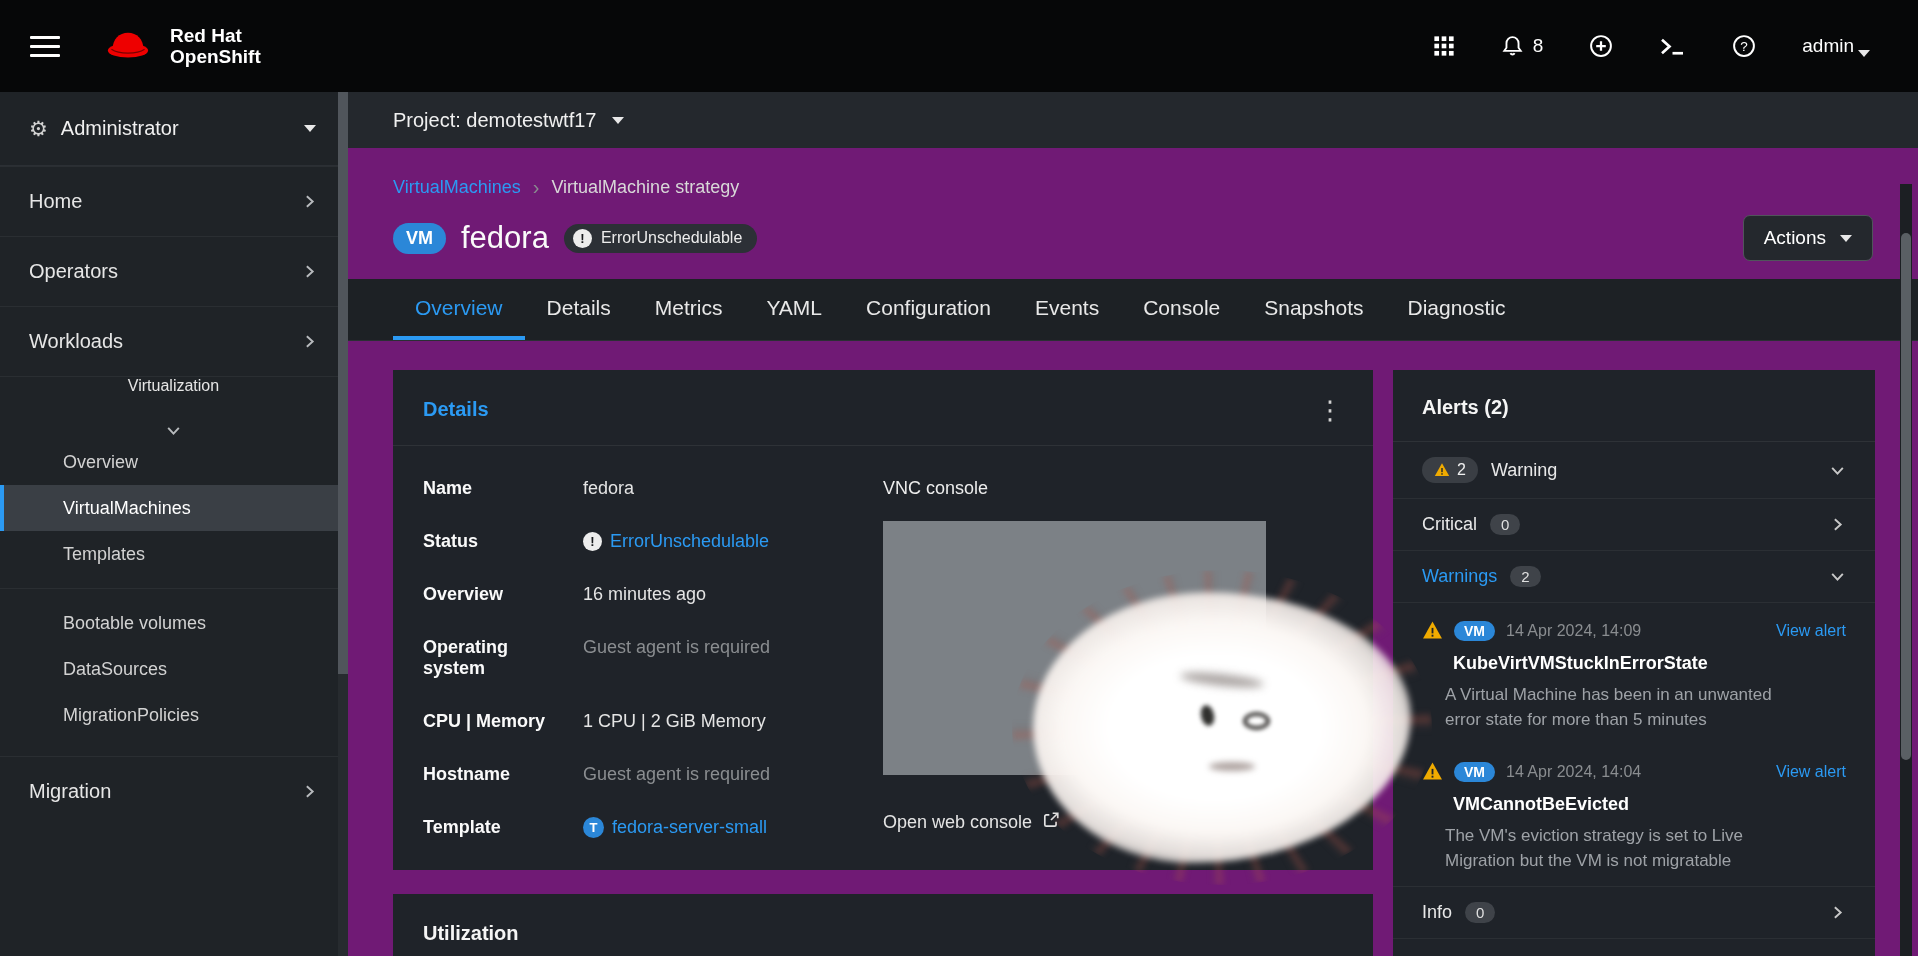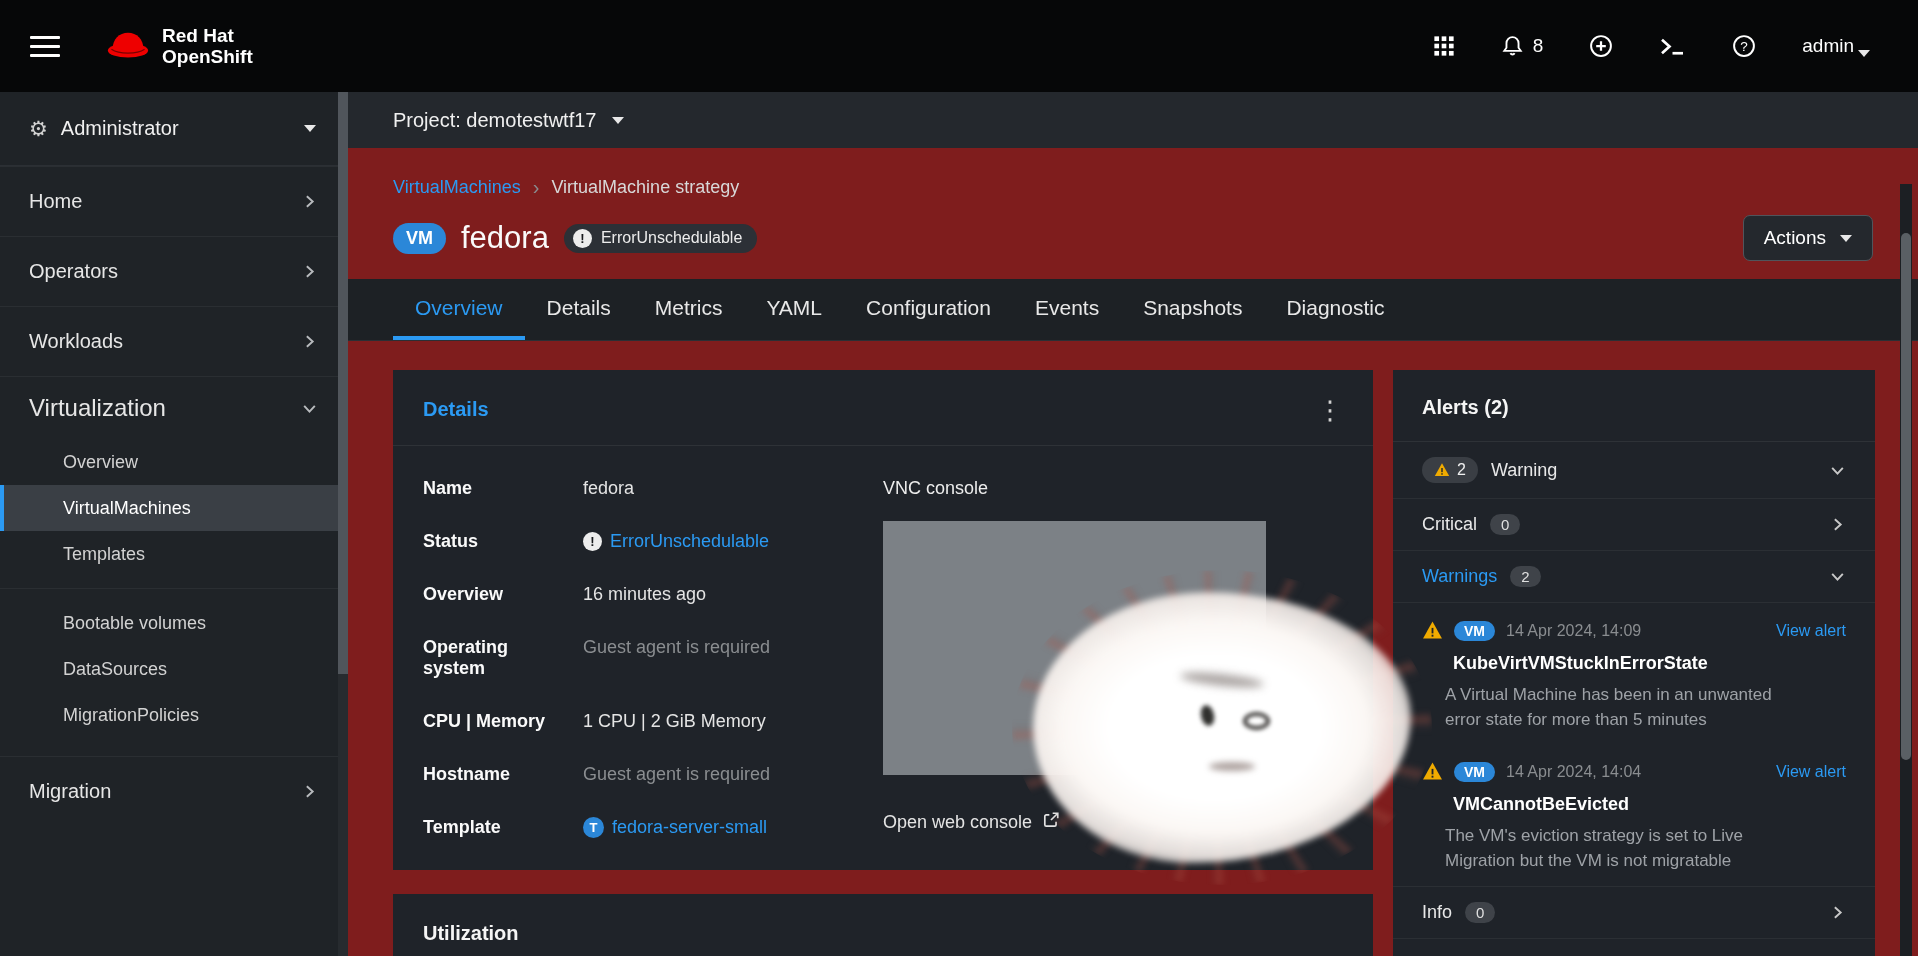--- a/index.html
+++ b/index.html
@@ -5,48 +5,48 @@
   * { margin:0; padding:0; box-sizing:border-box; }
   html,body { width:1918px; height:956px; overflow:hidden; background:#0b0d0f;
     font-family:"Liberation Sans","DejaVu Sans",sans-serif; color:#e8e8e8; }
   .app { position:relative; width:1918px; height:956px; display:flex; flex-direction:column; overflow:hidden; }
 
   
   .masthead { flex:0 0 92px; background:#060708; display:flex; align-items:center; padding:0 48px 0 30px; }
   .hamburger { width:30px; background:none; border:none; cursor:pointer; display:flex; flex-direction:column; gap:6px; margin-right:42px; }
   .hamburger span { display:block; height:3px; background:#fff; border-radius:1px; }
   .brand { display:flex; align-items:center; gap:8px; cursor:pointer; }
-  .brand-text { color:#fff; font-weight:bold; font-size:19px; line-height:21px; }
+  .brand-text { color:#fff; font-weight:bold; font-size:19px; line-height:21px;margin-left:8px; }
   .masthead-spacer { flex:1; }
   .masthead-icons { display:flex; align-items:center; gap:46px; }
   .icon-btn { background:none; border:none; color:#fff; display:flex; align-items:center; gap:9px; font-size:19px; cursor:pointer; }
   .user-menu { display:flex; align-items:flex-end; gap:4px; color:#fff; font-size:19px; cursor:pointer; }
   .caret-down { width:0; height:0; border-left:6px solid transparent; border-right:6px solid transparent; border-top:7px solid #e8e8e8; display:inline-block; }
 
   
   .main-row { flex:1; display:flex; min-height:0; }
 
   
   .sidebar { flex:0 0 348px; background:#1f2327; position:relative; overflow:hidden; }
   .perspective { height:74px; display:flex; align-items:center; gap:13px; padding:0 32px 0 29px; border-bottom:1px solid #2b2f34; font-size:20px; color:#f0f0f0; cursor:pointer; }
   .perspective .gear { font-size:21px; color:#d2d2d2; }
   .perspective .plabel { flex:1; }
   .nav-item { height:70px; display:flex; align-items:center; justify-content:space-between; padding:0 30px 0 29px; font-size:20px; color:#e6e6e6; cursor:pointer; border-top:1px solid #2a2e32; }
   .nav-item:first-of-type { border-top:none; }
   .chev { color:#b8bbbe; display:inline-flex; }
   .nav-group { border-top:1px solid #2a2e32; padding-bottom:18px; }
-  .nav-group-header { height:62px; display:flex; align-items:center; justify-content:space-between; padding:0 30px 0 29px; font-size:24px; color:#e6e6e6; cursor:pointer; }
+  .nav-group-header { height:62px; display:flex; align-items:center; justify-content:space-between; padding:0 30px 0 29px; font-size:16px; color:#e6e6e6; cursor:pointer;flex-direction:column; }
   .nav-child { height:46px; display:flex; align-items:center; padding-left:59px; font-size:18px; color:#d2d2d2; cursor:pointer; border-left:4px solid transparent; }
   .nav-child.selected { background:#3a3f45; border-left-color:#2b9af3; color:#fff; }
   .nav-child-sep { border-top:1px solid #2a2e32; margin:11px 0; }
   .sidebar-scroll { position:absolute; top:0; right:0; width:10px; height:100%; background:#272b2f; }
   .sidebar-scroll .thumb { position:absolute; top:0; left:0; width:100%; height:582px; background:#50555b; }
 
   
-  .content { flex:1; min-width:0; background:#7f1d1d; display:flex; flex-direction:column; position:relative; }
+  .content { flex:1; min-width:0; background:#701a75; display:flex; flex-direction:column; position:relative; }
   .project-bar { flex:0 0 56px; background:#24282d; display:flex; align-items:center; gap:16px; padding:0 45px; font-size:20px; color:#f0f0f0; cursor:pointer; }
   .page-header { padding:28px 45px 0 45px; }
   .breadcrumb { display:flex; align-items:center; gap:12px; font-size:18px; }
   .breadcrumb .crumb-link { color:#2b9af3; cursor:pointer; }
   .breadcrumb .sep { color:#8a8d90; font-size:20px; }
   .breadcrumb .crumb-current { color:#d8d8d8; }
   .title-row { display:flex; align-items:center; margin-top:16px; }
   .vm-badge { background:#2b87d8; color:#fff; font-weight:bold; font-size:18px; padding:5px 13px; border-radius:17px; }
   .vm-title { font-size:31px; font-weight:400; color:#fafafa; margin:0 15px; }
   .status-pill { display:inline-flex; align-items:center; gap:9px; background:#2c3036; border-radius:17px; padding:5px 15px 5px 9px; font-size:16px; color:#ececec; cursor:pointer; }
@@ -292,20 +292,21 @@
         </div>
       </div>
 
       <div class="tabs">
         <div class="tab active">Overview</div>
         <div class="tab">Details</div>
         <div class="tab">Metrics</div>
         <div class="tab">YAML</div>
         <div class="tab">Configuration</div>
         <div class="tab">Events</div>
+        <div class="tab">Console</div>
         <div class="tab">Snapshots</div>
         <div class="tab">Diagnostic</div>
       </div>
 
       <div class="page-body">
 
         <div class="left-col">
           <section class="card details-card">
             <div class="card-header">
               <span class="card-title-link">Details</span>

